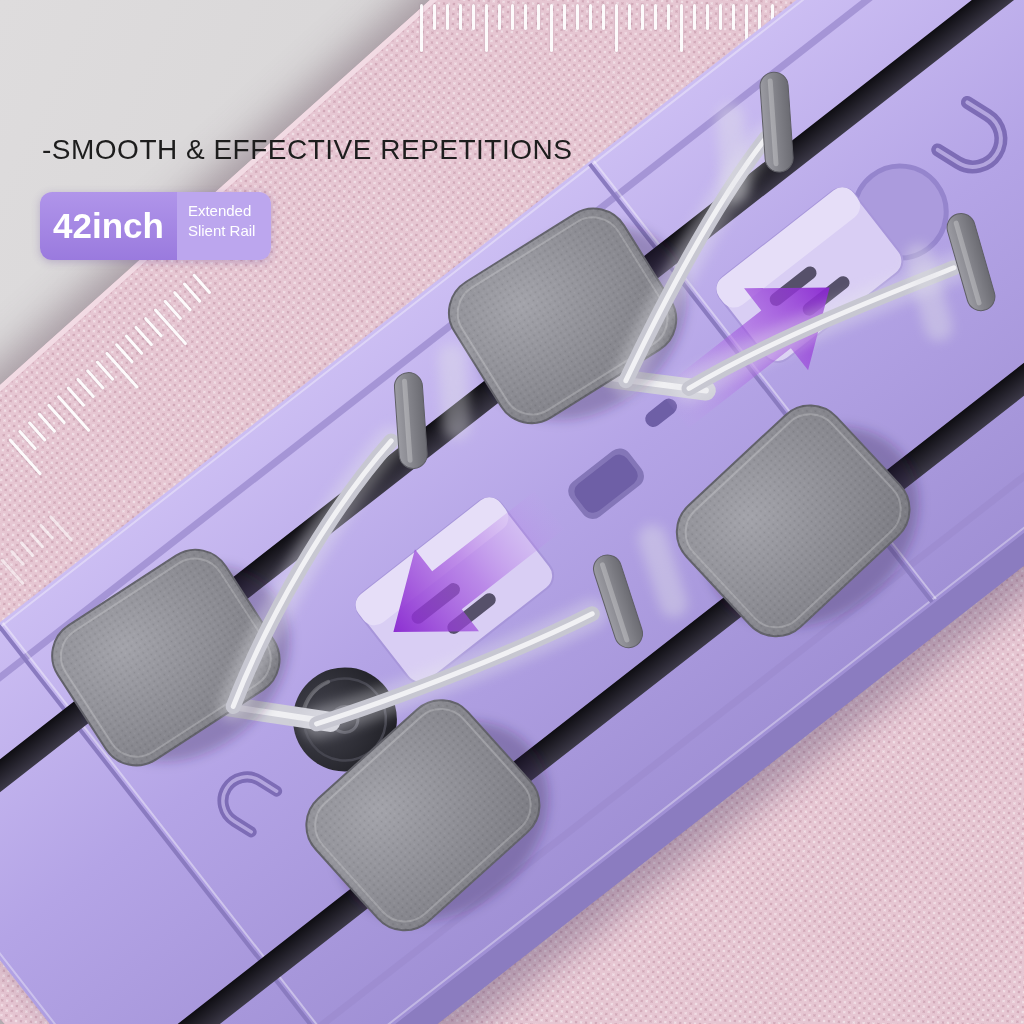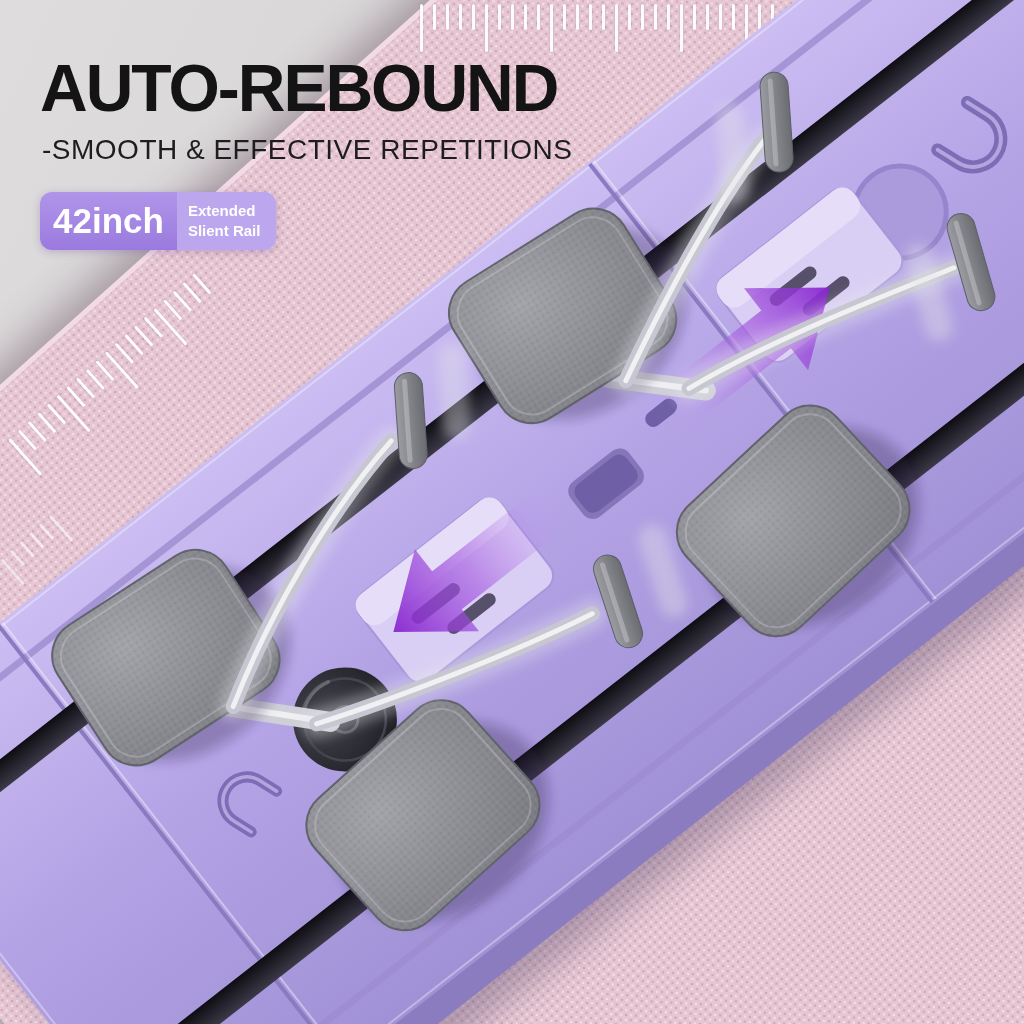--- a/index.html
+++ b/index.html
@@ -36,30 +36,30 @@
   
   #headline{
     left:40px;top:50px;font-size:66px;font-weight:800;letter-spacing:-2px;
     color:#141414;z-index:6;white-space:nowrap;
   }
   #subheadline{
     left:42px;top:134px;font-size:28px;font-weight:400;letter-spacing:0.5px;
     color:#1d1d1d;z-index:6;white-space:nowrap;
   }
   #size-badge{
-    left:40px;top:192px;height:58px;border-radius:12px;overflow:hidden;
+    left:40px;top:192px;height:68px;border-radius:12px;overflow:hidden;
     display:flex;z-index:6;box-shadow:0 2px 8px rgba(100,70,150,0.3);
   }
   #badge-left{
     background:linear-gradient(180deg,#b095ea,#9a7ade);
     color:#fff;font-size:35px;font-weight:800;
     padding:0 13px;display:flex;align-items:center;
   }
   #badge-right{
-    background:#bca6ee;color:#fff;font-size:15px;font-weight:700;
+    background:#bca6ee;color:#fff;font-size:15px;font-weight:400;
     padding:9px 16px 0 11px;line-height:1.3;
   }
 </style>
 </head>
 <body>
 
 <div id="stage">
 
   <div id="mat" class="abs"></div>
 
@@ -317,21 +317,20 @@
         </g>
         <g transform="translate(8 84) rotate(20)">
           <rect x="-14" y="-48" width="28" height="96" rx="14" fill="url(#gripGrad)" stroke="#5f5f66" stroke-width="1"></rect>
           <rect x="-6" y="-42" width="5" height="84" rx="2.5" fill="rgba(255,255,255,0.25)"></rect>
         </g>
       </g>
 
     </g>
   </svg>
 
-  <div id="headline" class="abs">AUTO-REBOUND</div>
   <div id="subheadline" class="abs">-SMOOTH &amp; EFFECTIVE REPETITIONS</div>
   <div id="size-badge" class="abs">
     <div id="badge-left">42inch</div>
     <div id="badge-right">
       <div>Extended</div>
       <div>Slient Rail</div>
     </div>
   </div>
 
 </div>

